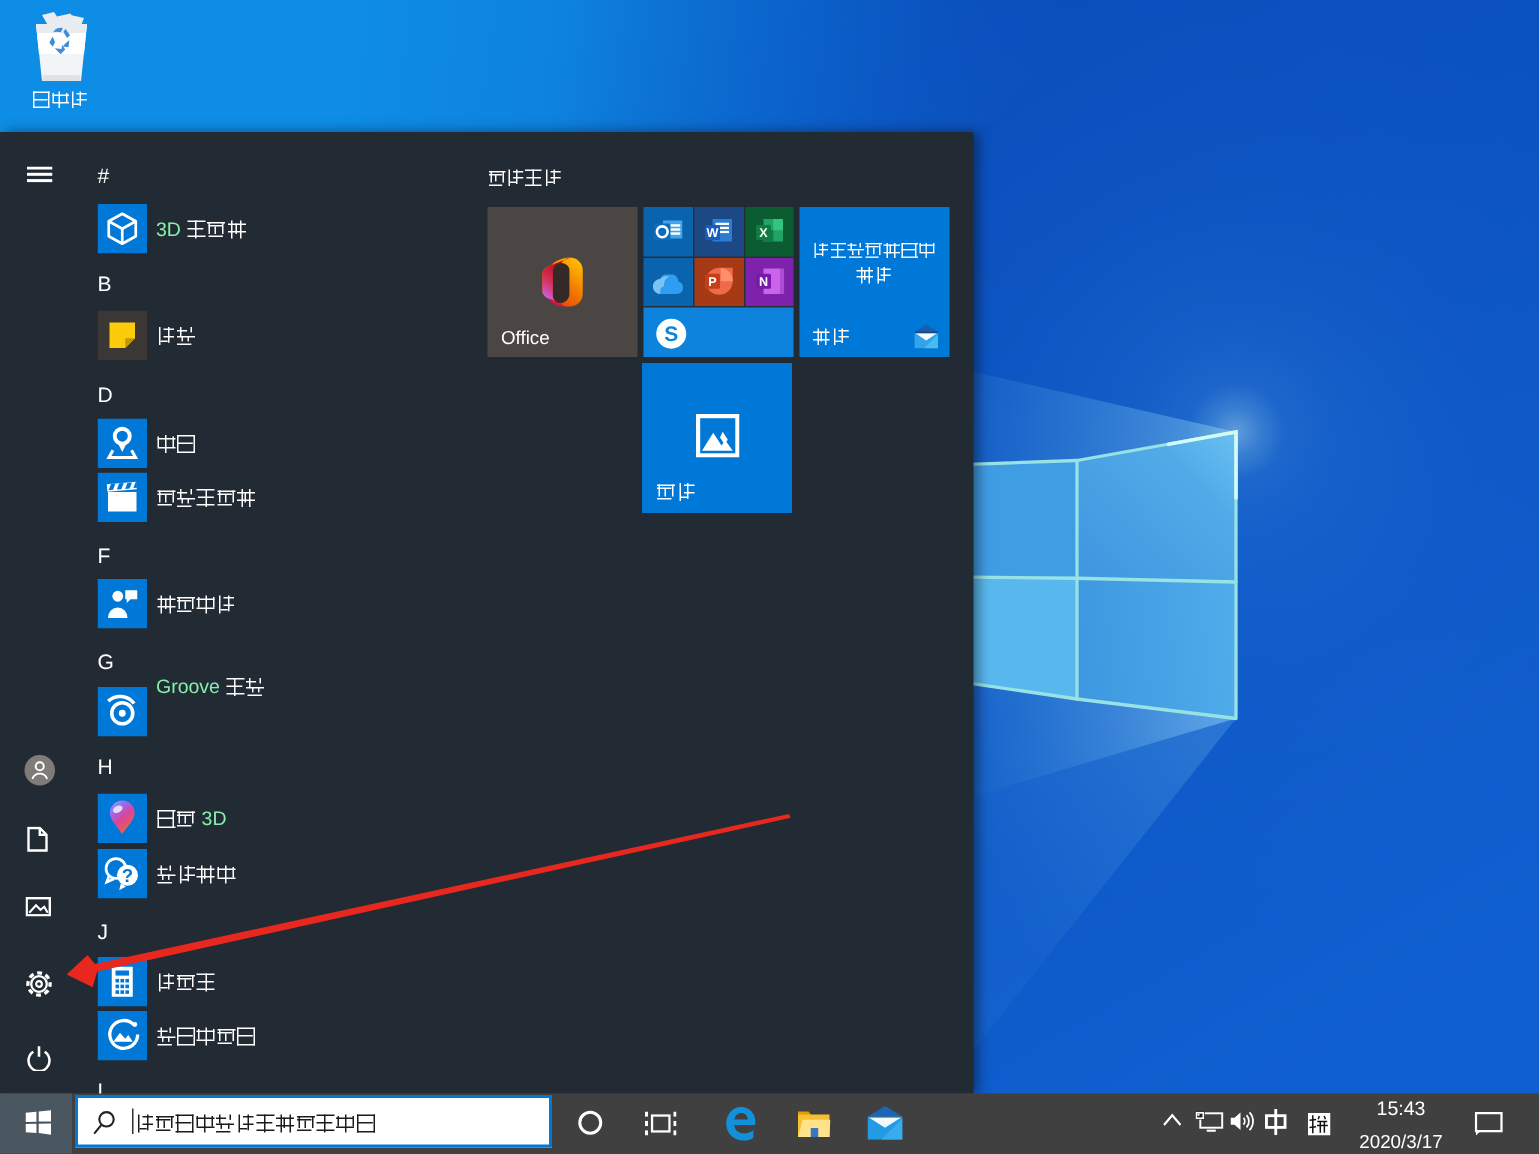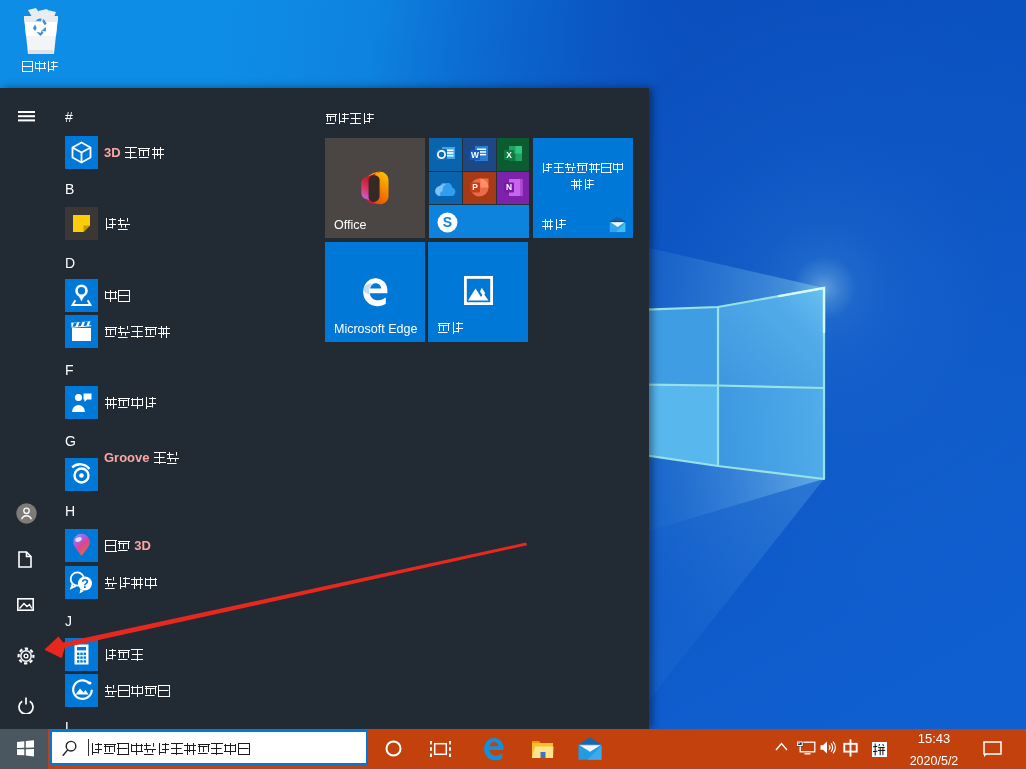--- a/index.html
+++ b/index.html
@@ -49,21 +49,21 @@
  linear-gradient(var(--g),var(--g)) 20% 0/9% 52% no-repeat,
  linear-gradient(var(--g),var(--g)) 0 14%/56% 9% no-repeat,
  linear-gradient(var(--g),var(--g)) 0 52%/100% 9% no-repeat,
  linear-gradient(var(--g),var(--g)) 78% 0/9% 30% no-repeat,
  linear-gradient(var(--g),var(--g)) 30% 70%/9% 30% no-repeat,
  linear-gradient(var(--g),var(--g)) 68% 70%/9% 30% no-repeat,
  linear-gradient(var(--g),var(--g)) 10% 97%/80% 9% no-repeat;}
 
 .hdr{position:absolute;left:65px;color:#fff;font-size:14px;}
 .row-ic{position:absolute;left:65px;width:33px;height:33px;}
-.row-tx{position:absolute;left:104px;color:#fca5a5;font-size:13px;white-space:nowrap;font-weight:bold;}
+.row-tx{position:absolute;left:104px;color:#86efac;font-size:13px;white-space:nowrap;}
 .tile{position:absolute;width:100px;height:100px;background:#0078d7;}
 .tlabel{position:absolute;left:9px;bottom:6px;color:#fff;font-size:12.5px;text-align:center;}
 </style></head>
 <body>
 <div id="stage">
 
 <svg class="abs" style="left:0;top:0" width="1026" height="769" viewBox="0 0 1026 769">
 <defs>
 <linearGradient id="gBase" x1="640" y1="-60" x2="1030" y2="620" gradientUnits="userSpaceOnUse">
 <stop offset="0" stop-color="#0a4cba"></stop>
@@ -379,38 +379,31 @@
         <div class="abs" style="left:0;top:20px;width:100px;text-align:center;color:#fff;line-height:16.5px;"><span class="cj z11 p3"></span><span class="cj z11 p1"></span><span class="cj z11 p7"></span><span class="cj z11 p5"></span><span class="cj z11 p4"></span><span class="cj z11 p2"></span><span class="cj z11 p6"></span><br><span class="cj z11 p4"></span><span class="cj z11 p3"></span></div>
 <div class="tlabel"><span class="cj z12 p4" style="vertical-align:-1px"></span><span class="cj z12 p3" style="vertical-align:-1px"></span></div>
 <svg class="abs" style="left:76px;top:78px" width="17" height="17" viewBox="0 0 17 17">
           <polygon points="0.7,5.4 8.5,0.4 16.3,5.4" fill="#1a5ea8"></polygon>
           <rect x="0.7" y="5.1" width="15.6" height="1.2" fill="#0b4a94"></rect>
           <rect x="0.7" y="6.1" width="15.6" height="10" fill="#31a5e8"></rect>
           <polygon points="16.3,7 16.3,16.1 7,16.1" fill="#45bdf0"></polygon>
           <polygon points="1.6,6.3 15.4,6.3 8.5,11" fill="#f6fafc"></polygon>
         </svg>
       </div>
-  <div class="tile" style="left:325px;top:154px;" id="t-edge">
-        <svg class="abs" style="left:35.5px;top:34.5px" width="29" height="30" viewBox="0 0 29 30">
-          <path d="M2.6,11.3 C4.5,4.6 9.6,0.8 15.3,1.3 C21.9,1.9 26.5,7 26.4,13.2 L26.4,16.2 L8.9,16.2 C9.3,20.5 12.4,23.2 16.8,23.2 C20,23.2 22.7,22.2 24.8,20.6 L24.8,26.8 C22.4,28.5 19.2,29.4 15.8,29.2 C8.2,28.8 2.6,23.2 2.2,15.8 C2.1,14.2 2.2,12.7 2.6,11.3 Z M9.1,11.6 L20.2,11.6 C19.9,8.4 17.7,6.3 14.7,6.3 C11.8,6.3 9.7,8.3 9.1,11.6 Z" fill="#fff"></path>
-          <path d="M2.6,11.3 C4.3,7.5 8.3,5.9 11.6,6.8 C9.8,7.7 8.6,9.4 8.2,11.9 C7.9,14.1 8.2,15.9 8.9,17.8 C6,16.9 3.4,15.1 2.3,13.4 C2.4,12.7 2.5,12 2.6,11.3 Z" fill="#0078d7" opacity=".25"></path>
-        </svg>
-        <div class="tlabel">Microsoft Edge</div>
-      </div>
   <div class="tile" style="left:428.3px;top:154px;" id="t-photo">
         <svg class="abs" style="left:36px;top:34px" width="29" height="29" viewBox="0 0 29 29">
           <rect x="1.4" y="1.4" width="26.2" height="26.2" fill="none" stroke="#fff" stroke-width="2.8"></rect>
           <path d="M4,24.5 L11.5,12.5 L17,21 L19.5,17.5 L24.5,24.5 Z" fill="#fff"></path>
           <path d="M17.8,11.8 l3.4,5.4 -2.2,3 -3,-4.6 z" fill="#fff"></path>
         </svg>
         <div class="tlabel"><span class="cj z13 p5" style="vertical-align:-1px"></span><span class="cj z13 p3" style="vertical-align:-1px"></span></div>
       </div>
 </div>
 
-<div class="abs" id="taskbar" style="left:0;top:729px;width:1026px;height:40px;background:#c2410c;">
+<div class="abs" id="taskbar" style="left:0;top:729px;width:1026px;height:40px;background:#404040;">
   <div class="abs" style="left:0;top:0;width:48px;height:40px;background:#4a5660;"></div>
   <svg class="abs" style="left:16.5px;top:10.8px" width="17" height="17" viewBox="0 0 17 17">
         <g fill="#fff">
           <polygon points="0,1.9 7.3,1.15 7.3,7.75 0,8.05"></polygon>
           <polygon points="8.8,1.0 17,0.2 17,7.6 8.8,7.72"></polygon>
           <polygon points="0,9.35 7.3,9.15 7.3,15.3 0,14.9"></polygon>
           <polygon points="8.8,9.13 17,9.05 17,16.5 8.8,15.4"></polygon>
         </g>
       </svg>
   <div class="abs" style="left:50px;top:1px;width:314px;height:31px;background:#fff;border:2px solid #0078d7;"></div>
@@ -479,21 +472,21 @@
           <line x1="1" y1="9.6" x2="5.4" y2="9.2"></line>
           <line x1="7.6" y1="2" x2="6.8" y2="4.2"></line>
           <line x1="10.8" y1="2" x2="11.6" y2="4.2"></line>
           <line x1="6.2" y1="5.6" x2="12.8" y2="5.6"></line>
           <line x1="6" y1="8.4" x2="13.2" y2="8.4"></line>
           <line x1="8.2" y1="5.8" x2="8.2" y2="13.2"></line>
           <line x1="10.9" y1="5.8" x2="10.9" y2="13.2"></line>
         </g>
       </svg>
   <div class="abs" style="left:905px;top:2px;width:58px;text-align:center;color:#fff;font-size:13px;">15:43</div>
-  <div class="abs" style="left:898px;top:25px;width:72px;text-align:center;color:#fff;font-size:12.5px;">2020/5/2</div>
+  <div class="abs" style="left:898px;top:25px;width:72px;text-align:center;color:#fff;font-size:12.5px;">2020/3/17</div>
   <svg class="abs" style="left:983px;top:12px" width="19" height="16" viewBox="0 0 19 16">
         <path d="M1,1 h17 v12 h-13 l-4,0 z" fill="none" stroke="#fff" stroke-width="1.5"></path>
         <path d="M1,13 l0,3 3,-3 z" fill="#fff"></path>
       </svg>
 </div>
 
 <svg class="abs" style="left:0;top:500px" width="560" height="180" viewBox="0 0 560 180">
 <polygon points="44.4,149.7 58.4,136.6 63.2,142.6 526.1,42.6 527.1,45.2 64.8,147.6 61.8,158.2" fill="#e8281e"></polygon>
 </svg>
 

